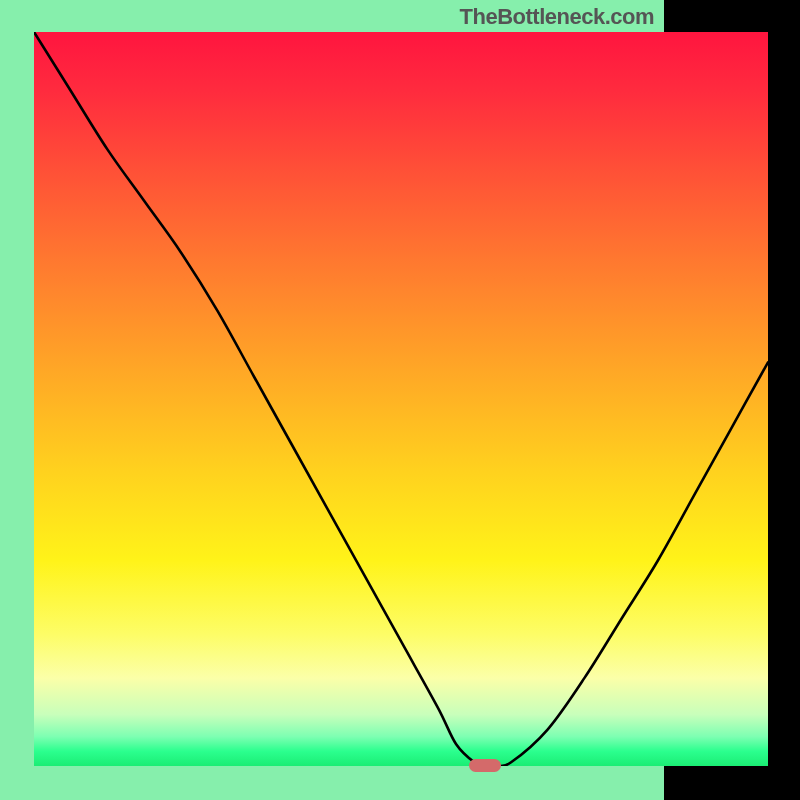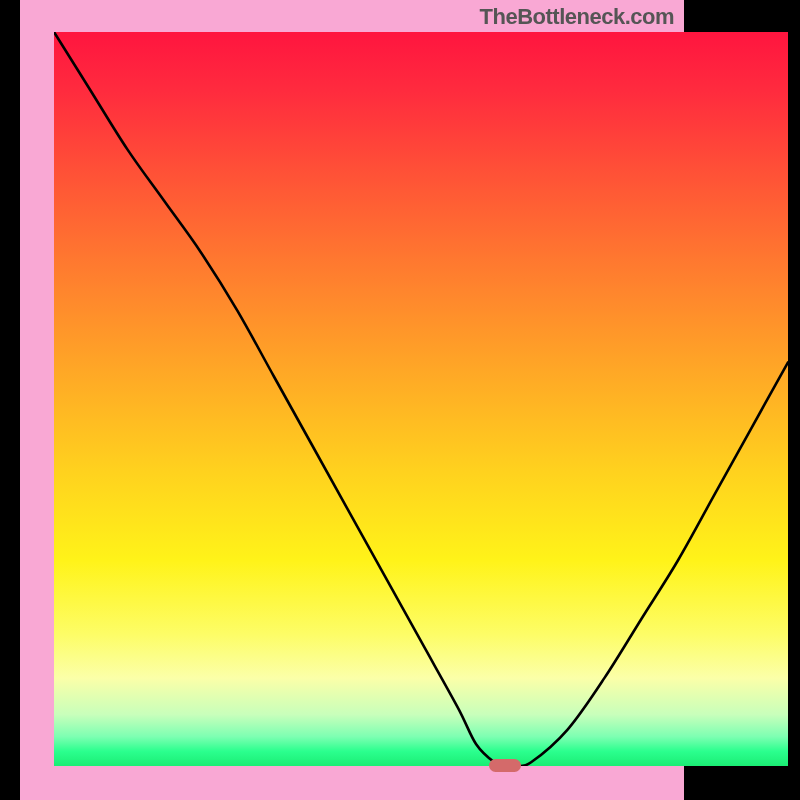--- a/index.html
+++ b/index.html
@@ -1,22 +1,21 @@
 <!DOCTYPE html>
 <html><head>
 <meta charset="utf-8">
 <style>
   * { margin: 0; padding: 0; box-sizing: border-box; }
   html, body { width: 800px; height: 800px; overflow: hidden; background: #000; }
   .frame {
     position: relative;
     width: 664px;
     height: 800px;
-    background: #f9a8d4;
-    margin-left: 20px;
+    background: #86efac;
   }
   .watermark {
     position: absolute;
     top: 4px;
     right: 10px;
     font-family: Arial, Helvetica, sans-serif;
     font-size: 22px;
     font-weight: 600;
     color: #555;
     letter-spacing: -0.5px;

